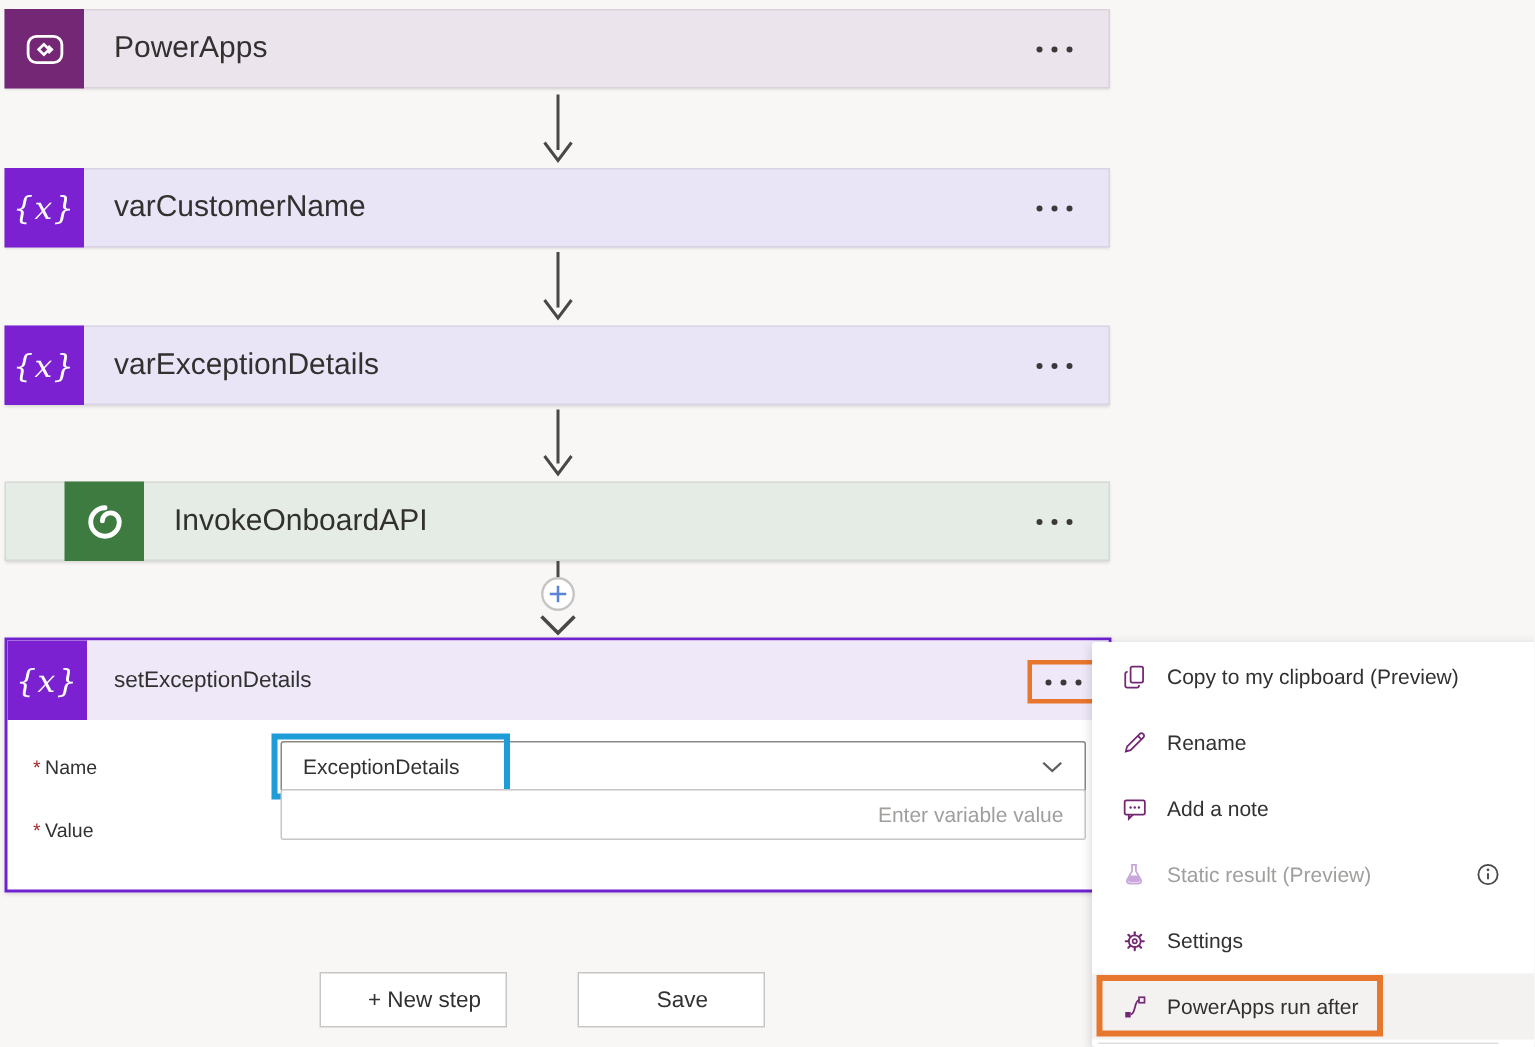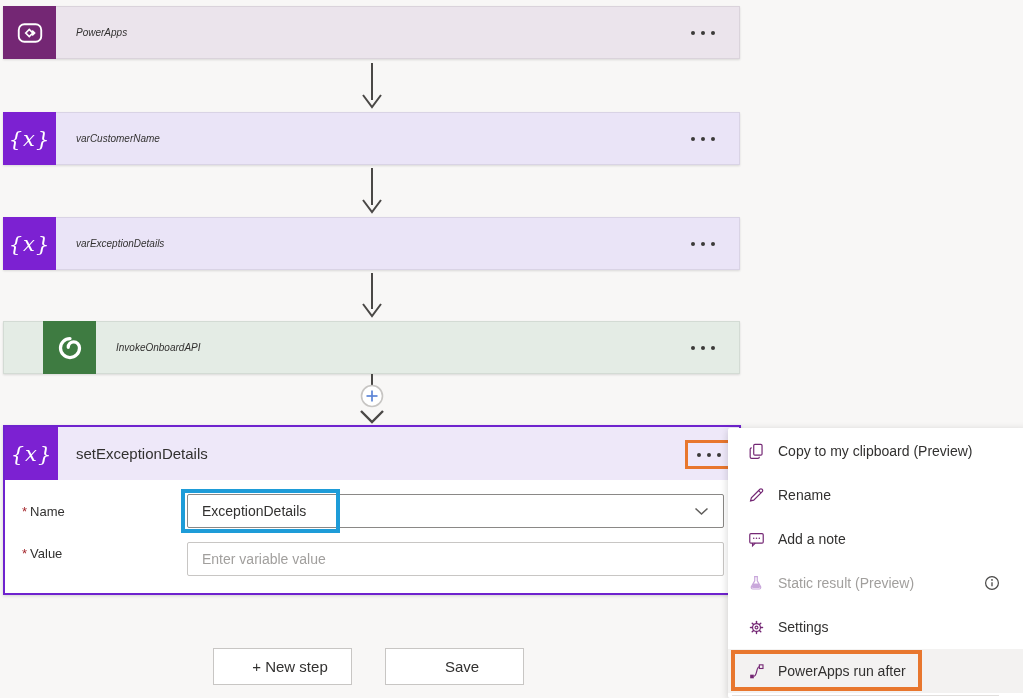--- a/index.html
+++ b/index.html
@@ -15,21 +15,21 @@
     position:absolute; left:3px; width:737px; height:53px;
     display:flex; align-items:center;
     border:1px solid rgba(0,0,0,0.07);
     box-shadow:0 1px 2px rgba(0,0,0,0.12);
     cursor:pointer;
   }
   .step .badge {
     width:53px; height:53px; flex:0 0 53px; margin:-1px 0 -1px -1px;
     display:flex; align-items:center; justify-content:center;
   }
-  .step .label { margin-left:20px; font-size:10px;font-style:italic; }
+  .step .label { margin-left:20px; font-size:20px; }
   .bg-powerapps { background:#EBE4EC; }
   .bg-variable  { background:#EAE4F7; }
   .bg-green     { background:#E4ECE5;padding-left:40px; }
   .badge-powerapps { background:#742774; }
   .badge-variable  { background:#7C21D2; }
   .badge-green     { background:#3E7B41; }
   .vx {
     font-family:"DejaVu Serif",serif; font-style:italic;
     color:#fff; font-size:21px; letter-spacing:1px;
   }
@@ -72,21 +72,21 @@
     border:1px solid #C8C6C4; border-radius:2px; background:#fff;
     font-family:inherit; font-size:14px; color:#323130; padding:0 14px; outline:none;
   }
   .txt-input::placeholder { color:#A19F9D; }
   .hl-blue {
     position:absolute; left:176px; top:62px; width:159px; height:44px;
     border:4px solid #1E9CD8; pointer-events:none;
   }
   
   .btn {
-    position:absolute; top:648px; height:37px; width:139px;
+    position:absolute; top:648px; height:37px; width:125px;
     background:#fff; border:1px solid #C8C6C4;
     font-family:inherit; font-size:15px; color:#323130; cursor:pointer;padding-left:15px;
   }
   
   .menu {
     position:absolute; left:728px; top:428px; width:300px; height:270px;
     background:#fff; border-radius:2px;
     box-shadow:0 2px 8px rgba(0,0,0,0.18);
   }
   .menu-item {
@@ -213,21 +213,21 @@
         <svg width="15" height="9" viewBox="0 0 15 9">
           <polyline points="1.5,1.5 7.5,7 13.5,1.5" fill="none" stroke="#605E5C" stroke-width="1.5"></polyline>
         </svg>
       </span>
     </div>
     <div class="hl-blue"></div>
 
     <span class="field-label" style="top:119px">
       <span class="req">*</span><span>Value</span>
     </span>
-    <input class="txt-input" style="top: 115px;" type="text" placeholder="Enter variable value">
+    <input class="txt-input" style="top: 99px; text-align: right;" type="text" placeholder="Enter variable value">
   </div>
 
   <button class="btn" style="left:213px">+ New step</button>
   <button class="btn" style="left:385px">Save</button>
 
   <div class="menu">
 
     <div class="menu-item" style="top:1px">
       <span class="mi-icon">
         <svg width="19" height="21" viewBox="0 0 24 24">

